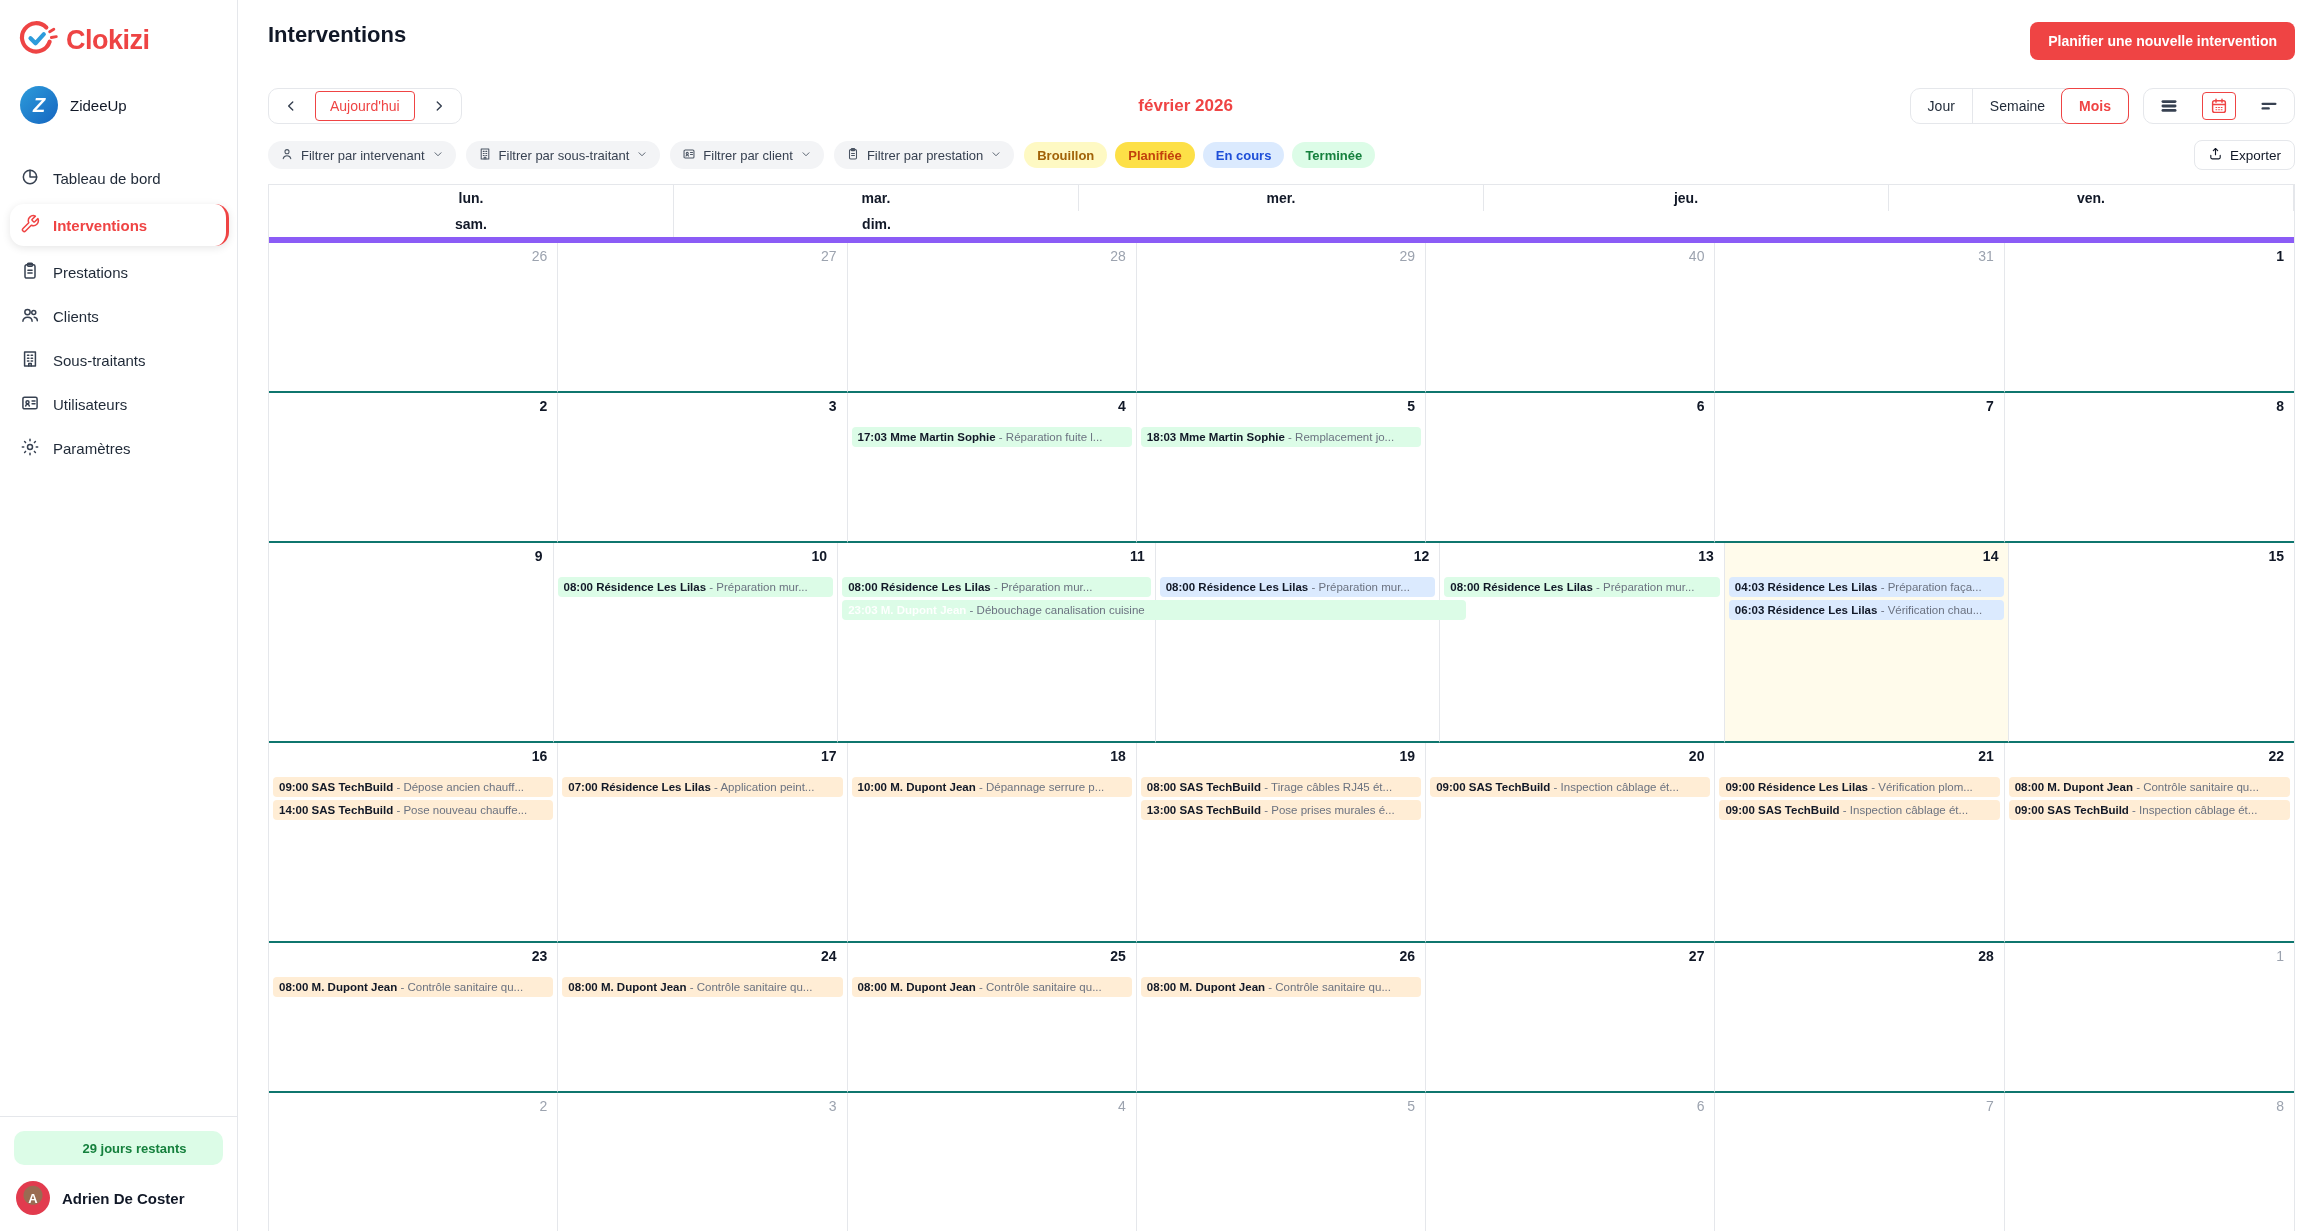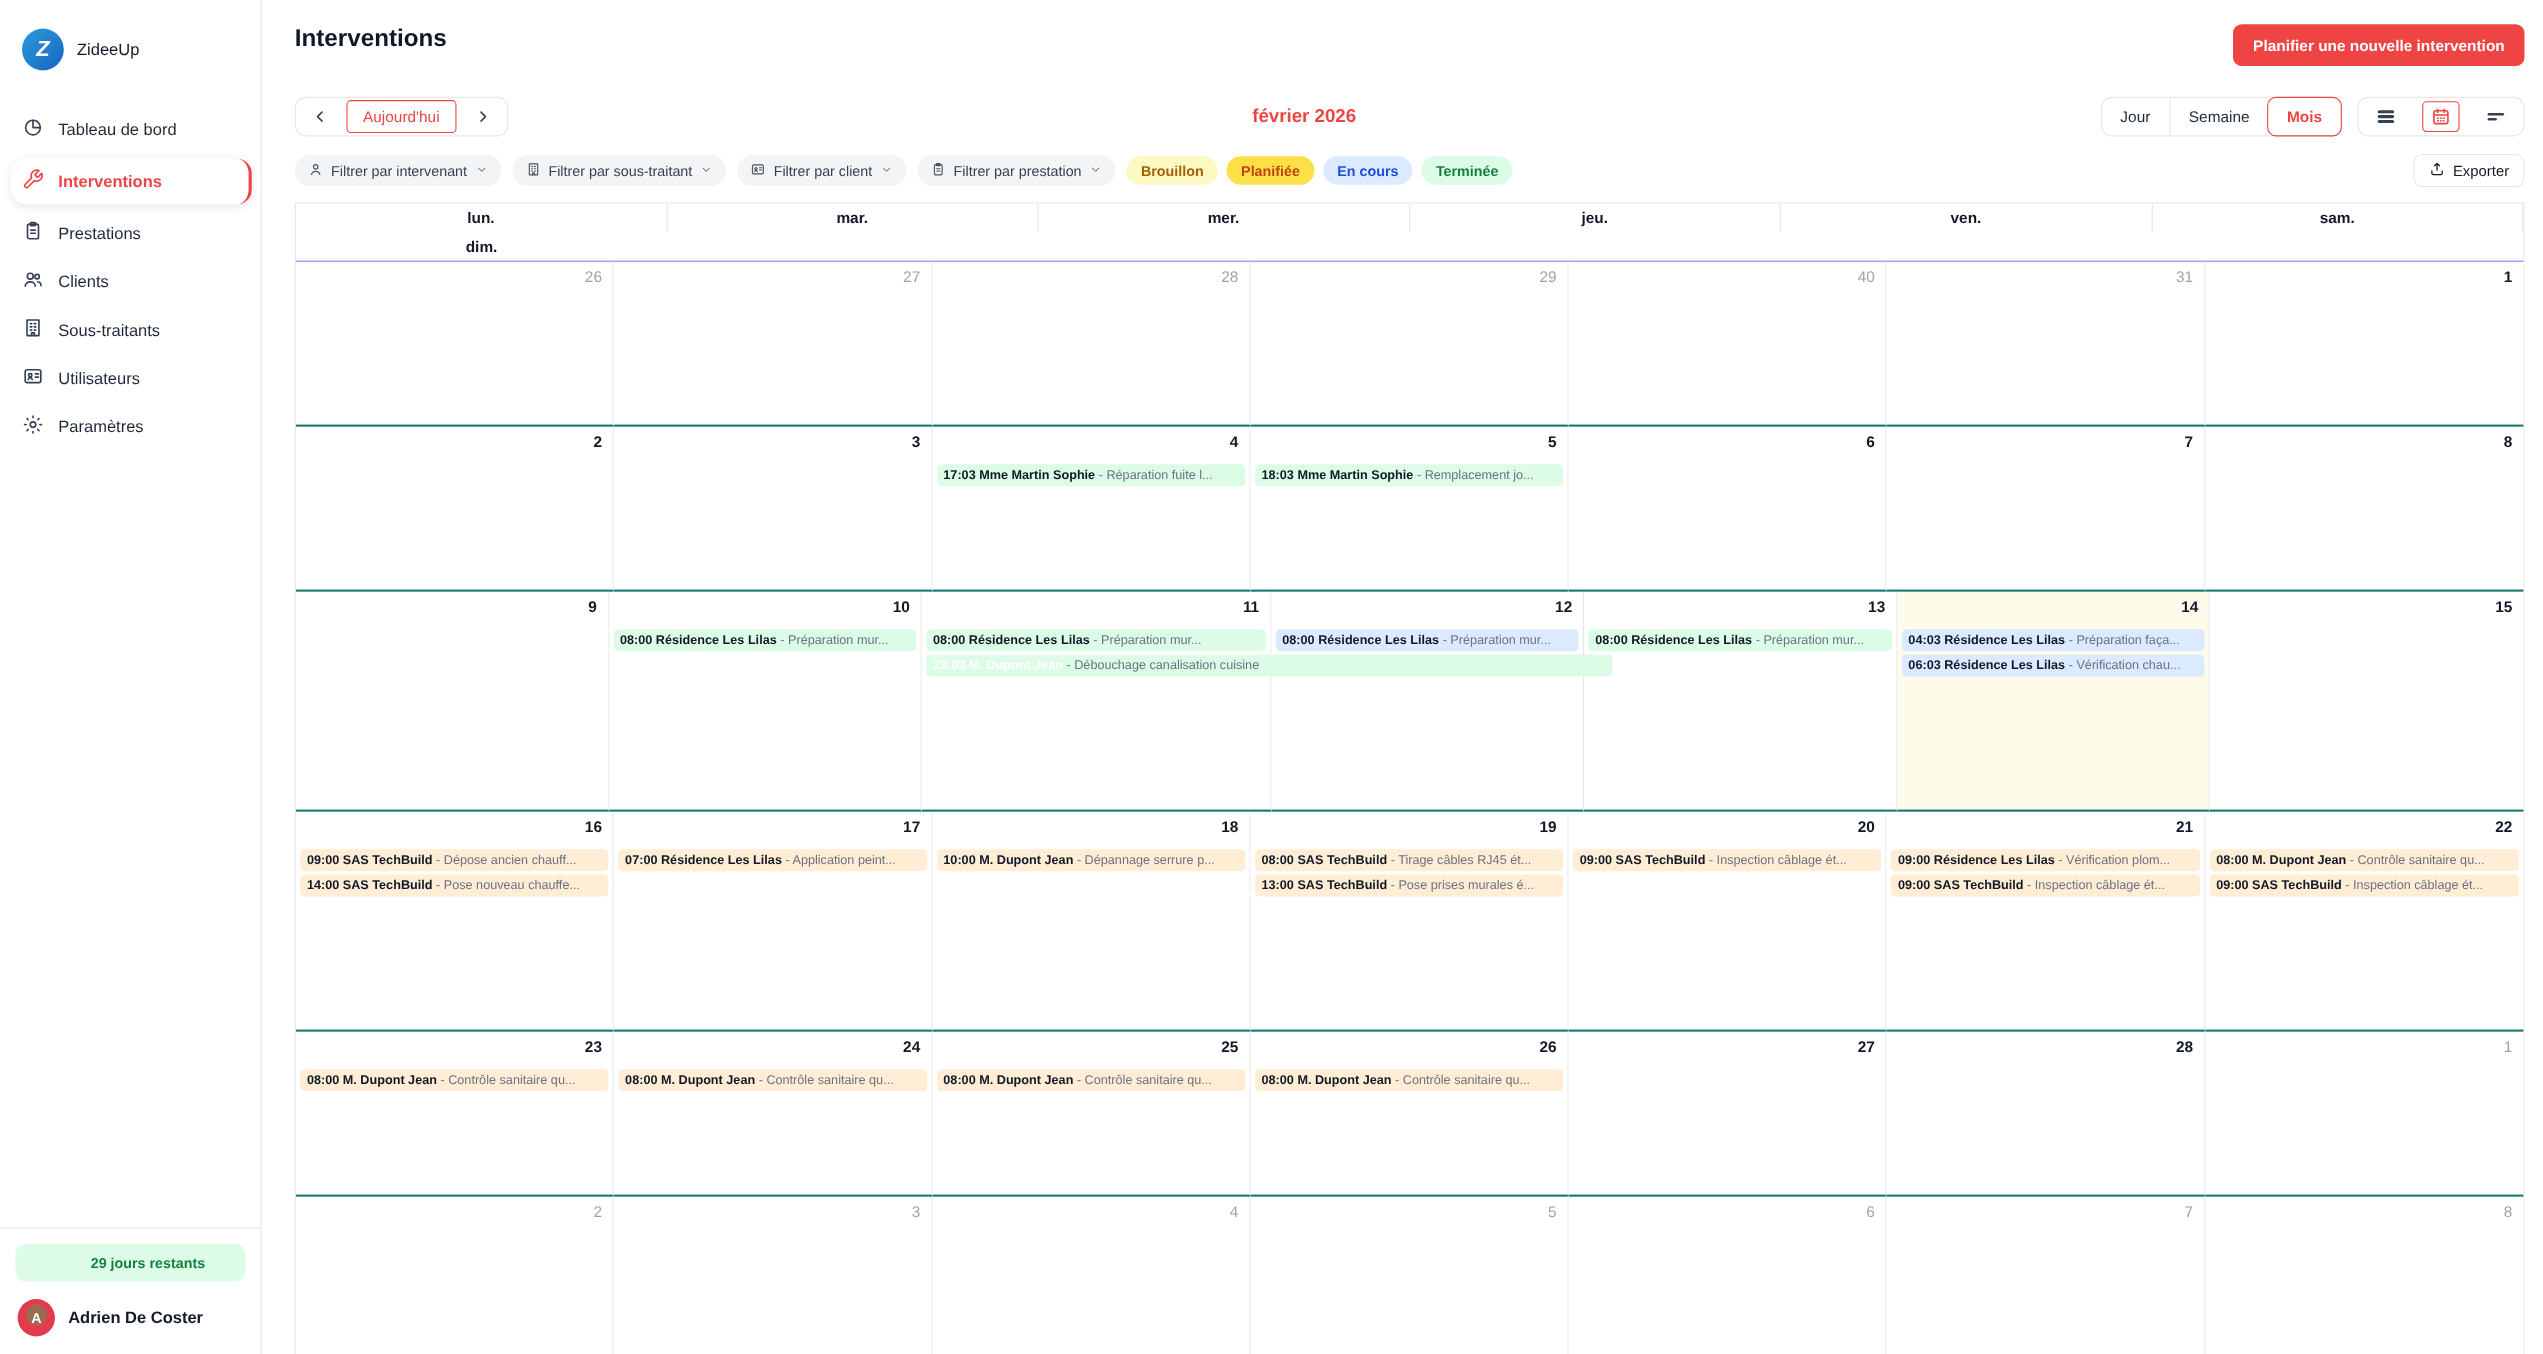--- a/index.html
+++ b/index.html
@@ -68,21 +68,21 @@
     border:none; border-radius:14px; font-size:13px; color:#374151; cursor:pointer; margin-right:10px; font-family:inherit; }
   .fpill svg { color:#4B5563; }
   .chip { height:26px; padding:0 13px; border-radius:13px; font-size:13px; font-weight:600;
     display:flex; align-items:center; margin-right:8px; cursor:pointer; border:none; font-family:inherit; }
   .export-btn { margin-left:auto; display:flex; align-items:center; gap:7px; height:30px; padding:0 13px;
     background:#fff; border:1px solid #E5E7EB; border-radius:8px; font-size:13.5px; color:#111827;
     cursor:pointer; font-family:inherit; }
 
   
   .calendar { margin-top:14px; border:1px solid #E5E7EB; border-bottom:none; }
-  .dow-row { display:grid; grid-template-columns:repeat(6,1fr); border-bottom:1px solid #8b5cf6; }
+  .dow-row { display:grid; grid-template-columns:repeat(5,1fr); border-bottom:6px solid #8b5cf6; }
   .dow { height:26px; display:flex; align-items:center; justify-content:center; font-size:14px;
     font-weight:700; color:#111827; border-right:1px solid #E5E7EB; }
   .dow:last-child { border-right:none; }
   .week { display:grid; grid-template-columns:repeat(7,1fr); }
   .cell { position:relative; border-right:1px solid #E5E7EB; border-bottom:2px solid #0f766e;
     background:#fff; cursor:pointer; }
   .cell:last-child { border-right:none; }
   .cell.today { background:#FFFBEB; }
   .num { position:absolute; top:5px; right:10px; font-size:14px; font-weight:600; color:#111827; }
   .num.muted { color:#9CA3AF; font-weight:400; }
@@ -93,20 +93,28 @@
   .ev .d { color:#6B7280; }
   .ev.span2 { width:calc(200% - 9px); position:relative; z-index:2; }
   .ev.fadehead b { color:rgba(255,255,255,0.95); }
 </style>
 </head>
 <body>
 
 <div class="layout">
 
   <aside class="sidebar">
+    <div class="logo-row">
+      <svg width="40" height="40" viewBox="0 0 48 48" fill="none">
+        <path d="M34 9 A17 17 0 1 0 38 26" stroke="#EE4444" stroke-width="5" stroke-linecap="round"></path>
+        <path d="M15 22 l6 6 l10 -11" stroke="#2D9CDB" stroke-width="5" stroke-linecap="round" stroke-linejoin="round"></path>
+        <path d="M38 14 l5 -3 M40 21 l6 -1" stroke="#EE4444" stroke-width="3.4" stroke-linecap="round"></path>
+      </svg>
+      <span class="logo-text">Clokizi</span>
+    </div>
 
     <div class="ws-row">
       <span class="ws-avatar">Z</span>
       <span class="ws-name">ZideeUp</span>
     </div>
 
     <nav class="menu" id="menu">
         <div class="mitem">
           <span><svg width="20" height="20" viewBox="0 0 24 24" fill="none" stroke="currentColor" stroke-width="1.8" stroke-linecap="round" stroke-linejoin="round">
               <path d="M12 4a8 8 0 1 0 8 8"></path>

